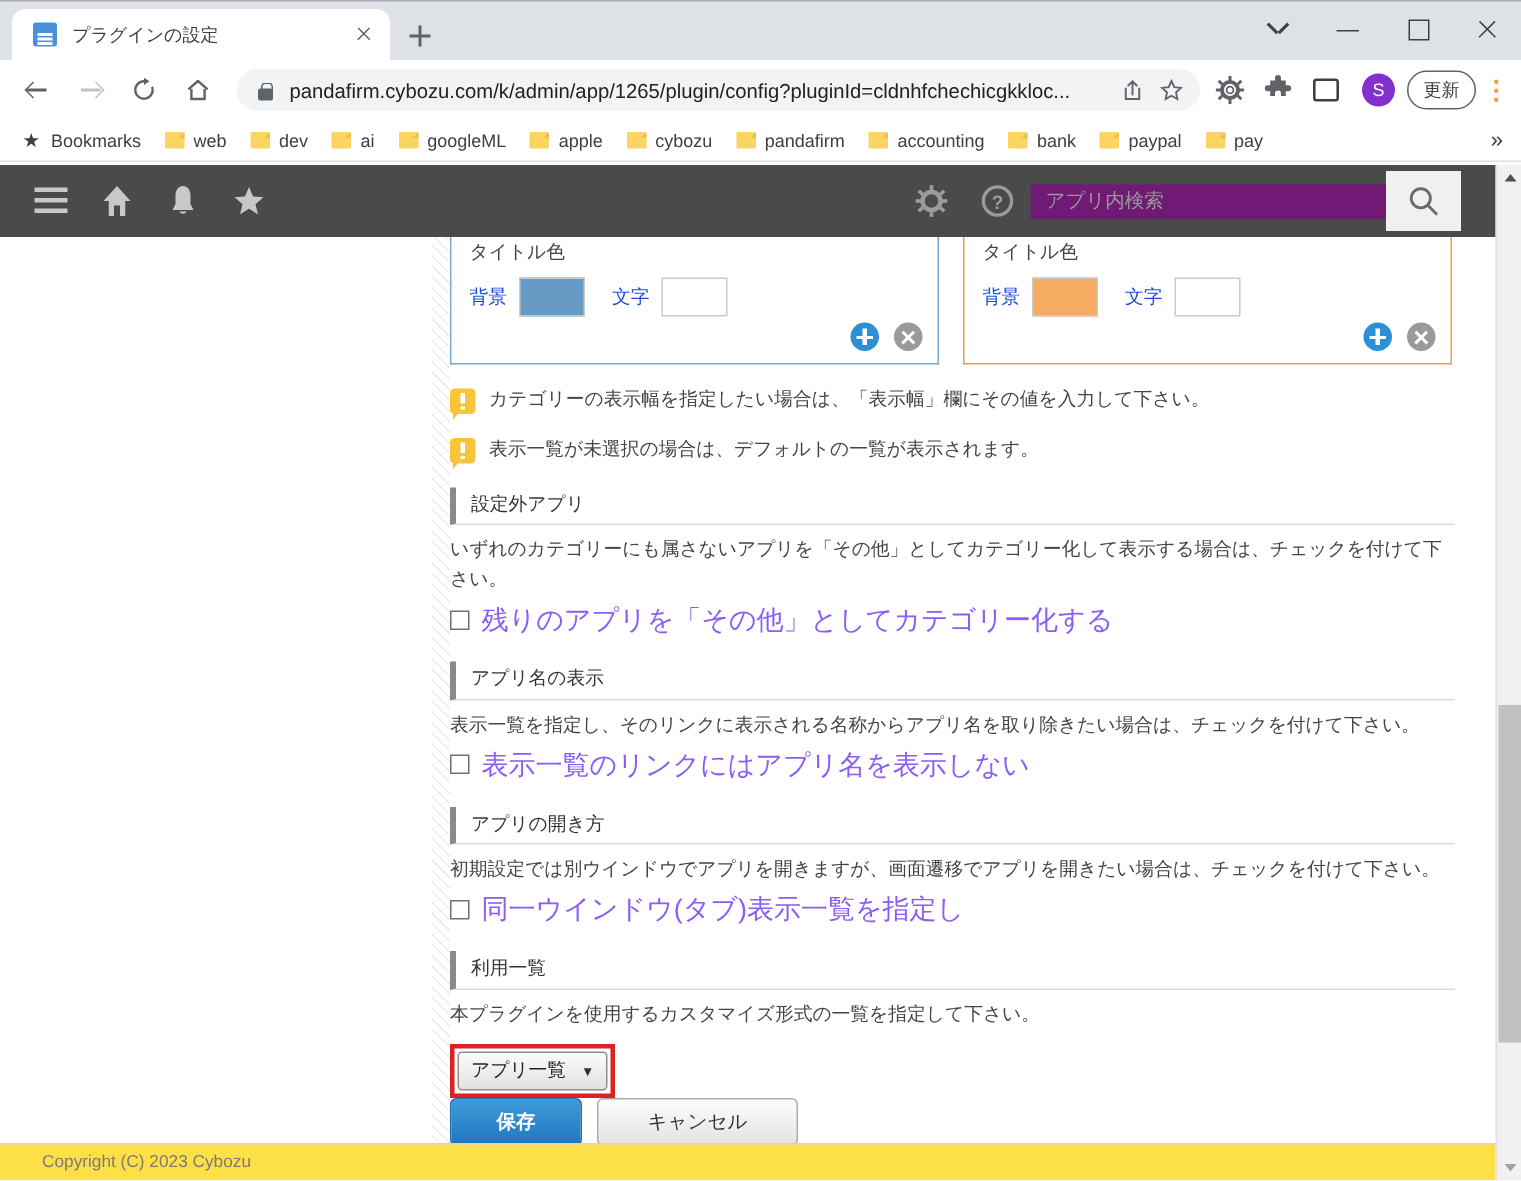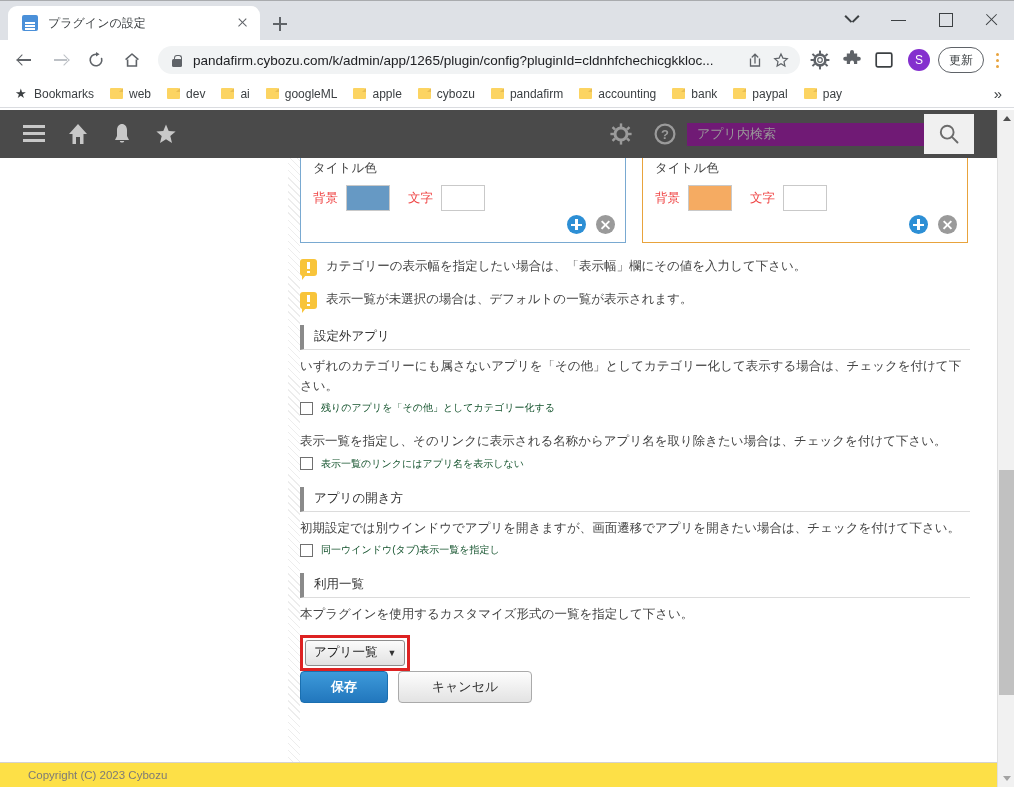--- a/index.html
+++ b/index.html
@@ -183,21 +183,21 @@
   }
 
   .card-row{ display:flex; gap:16px; }
   .card{
     width:326px; height:85px; background:#fff; border:1px solid #79a9d1; border-top:none;
     position:relative; padding: 0 12px;
   }
   .card.orange{ border-color:#e8a33d; }
   .card-label{ font-size:12.5px; color:#444; padding-top:2px;}
   .cc-row{ display:flex; align-items:center; margin-top:8px;}
-  .cc-lbl{ font-size:12.5px; color:#ef4444; margin-right:8px;}
+  .cc-lbl{ font-size:12.5px; color:#1d4ed8; margin-right:8px;}
   .cc-swatch{ width:44px; height:26px; border:1px solid #c9c9c9;}
   .cc-gap{ width:18px;}
   .card-btns{ position:absolute; right:10px; bottom:8px; display:flex; gap:10px; align-items:center;}
   .ic-plus{
     width:19px; height:19px; border-radius:50%; background:#2d8fd5; position:relative; cursor:pointer;
   }
   .ic-plus::before{ content:""; position:absolute; left:4px; top:8.6px; width:11px; height:2.2px; background:#fff;}
   .ic-plus::after{ content:""; position:absolute; left:8.4px; top:4px; width:2.2px; height:11px; background:#fff;}
   .ic-x{
     width:19px; height:19px; border-radius:50%; background:#9a9a9a; position:relative; cursor:pointer;
@@ -227,21 +227,21 @@
   .sec-title{
     font-size:12.5px; color:#333; padding: 3px 0 5px 10px; border-left:4px solid #8a8a8a;
     border-bottom:1px solid #dcdcdc; line-height:1.3;
   }
   .sec-desc{ font-size:12.5px; color:#444; line-height:1.62; margin-top:6px;}
   .chk-row{ display:flex; align-items:center; margin-top:5px;}
   .chk{
     width:13px; height:13px; border:1px solid #707070; background:#fff; margin-right:8px; flex:0 0 auto;
     cursor:pointer;
   }
-  .chk-lbl{ font-size:10px; color:#14532d; cursor:pointer;}
+  .chk-lbl{ font-size:18px; color:#8b5cf6; cursor:pointer;}
 
   .dd-wrap{
     display:inline-block; border:3px solid #d22; padding:2px; margin-top:10px;
   }
   .dropdown{
     height:26px; min-width:92px; border:1px solid #8e8e8e; border-radius:3px;
     background: linear-gradient(#fbfbfb, #e2e2e2);
     display:flex; align-items:center; padding: 0 8px; font-size:12.5px; color:#222; cursor:pointer;
   }
   .dd-caret{ margin-left:10px; font-size:9px; color:#333; }
@@ -554,20 +554,21 @@
         <div class="section">
           <div class="sec-title">設定外アプリ</div>
           <div class="sec-desc">いずれのカテゴリーにも属さないアプリを「その他」としてカテゴリー化して表示する場合は、チェックを付けて下さい。</div>
           <div class="chk-row">
             <div class="chk"></div>
             <div class="chk-lbl">残りのアプリを「その他」としてカテゴリー化する</div>
           </div>
         </div>
 
         <div class="section">
+          <div class="sec-title">アプリ名の表示</div>
           <div class="sec-desc">表示一覧を指定し、そのリンクに表示される名称からアプリ名を取り除きたい場合は、チェックを付けて下さい。</div>
           <div class="chk-row">
             <div class="chk"></div>
             <div class="chk-lbl">表示一覧のリンクにはアプリ名を表示しない</div>
           </div>
         </div>
 
         <div class="section">
           <div class="sec-title">アプリの開き方</div>
           <div class="sec-desc">初期設定では別ウインドウでアプリを開きますが、画面遷移でアプリを開きたい場合は、チェックを付けて下さい。</div>

